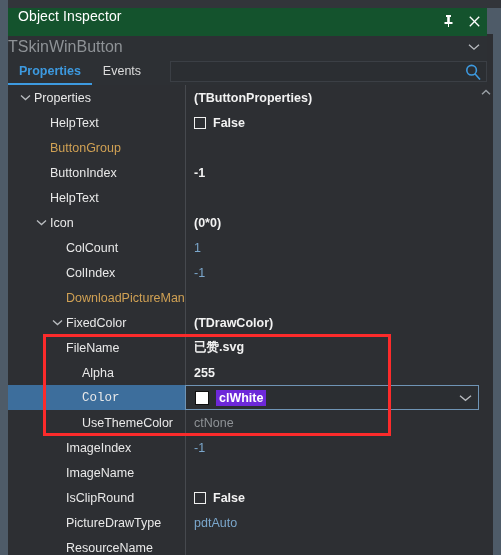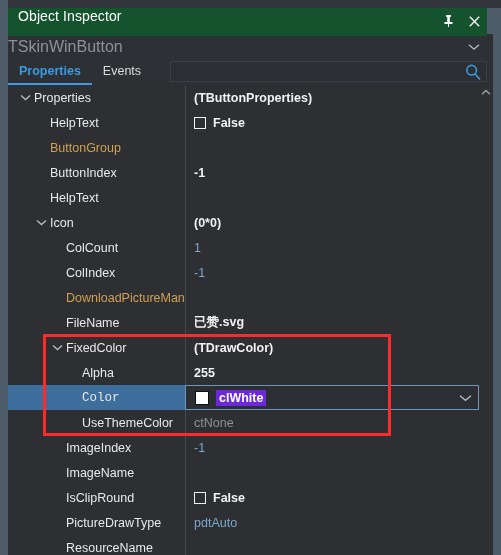--- a/index.html
+++ b/index.html
@@ -253,37 +253,37 @@
           </div>
         </div>
         <div class="row">
           <div class="name">
             <span class="lbl link" style="margin-left: 58px;">DownloadPictureMana</span>
           </div>
           <div class="val"></div>
         </div>
         <div class="row">
           <div class="name">
-            <span class="lbl" style="margin-left: 58px;">FileName</span>
-          </div>
-          <div class="val">
-            <span class="v bold">已赞.svg</span>
-          </div>
-        </div>
-        <div class="row">
-          <div class="name">
             <span class="chev" style="left: 42px;">
               <svg width="11" height="7" viewBox="0 0 11 7">
                 <polyline points="1,1.6 5.5,5.6 10,1.6" fill="none" stroke="currentColor" stroke-width="1.3"></polyline>
               </svg>
             </span>
             <span class="lbl" style="margin-left: 58px;">FixedColor</span>
           </div>
           <div class="val">
             <span class="v bold">(TDrawColor)</span>
+          </div>
+        </div>
+        <div class="row">
+          <div class="name">
+            <span class="lbl" style="margin-left: 58px;">FileName</span>
+          </div>
+          <div class="val">
+            <span class="v bold">已赞.svg</span>
           </div>
         </div>
         <div class="row">
           <div class="name">
             <span class="lbl" style="margin-left: 74px;">Alpha</span>
           </div>
           <div class="val">
             <span class="v bold">255</span>
           </div>
         </div>

